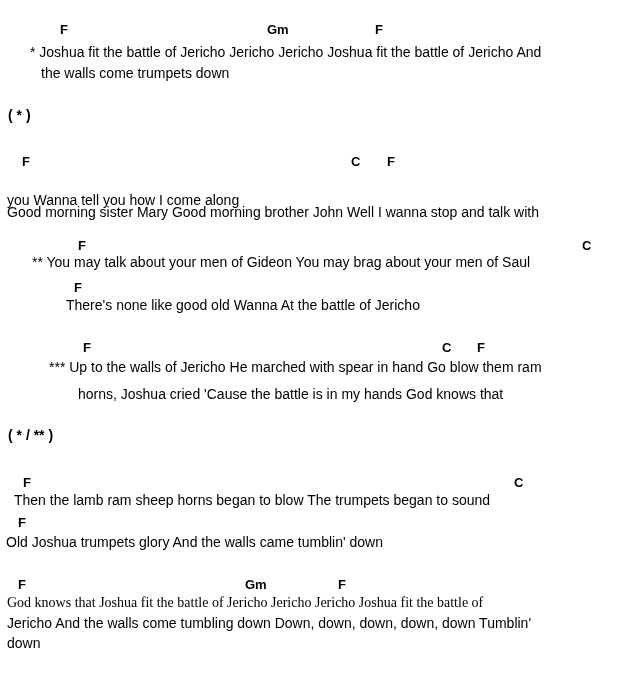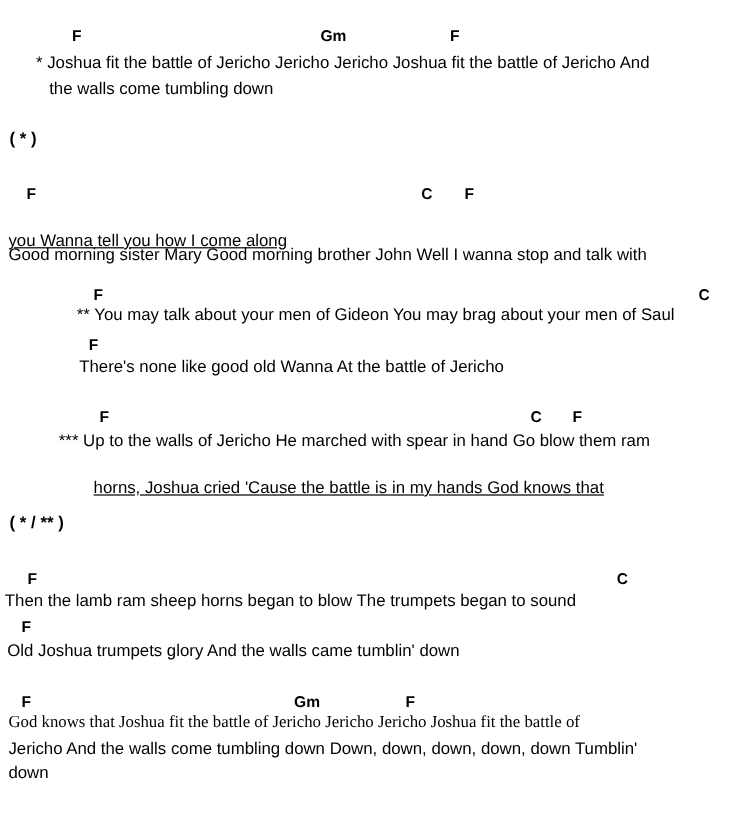--- a/index.html
+++ b/index.html
@@ -40,53 +40,53 @@
 </style>
 </head>
 <body>
 
 <div id="sheet" style="background: rgb(255, 255, 255);">
     <div>
       <span class="run chord" style="left: 60px; top: 22px;">F</span>
       <span class="run chord" style="left: 267px; top: 22px;">Gm</span>
       <span class="run chord" style="left: 375px; top: 22px;">F</span>
       <span class="run lyric" style="left: 30px; top: 44px;">* Joshua fit the battle of Jericho Jericho Jericho Joshua fit the battle of Jericho And</span>
-      <span class="run lyric" style="left: 41px; top: 65px;">the walls come tumbling down</span>
+      <span class="run lyric" style="left: 41px; top: 65px;">the walls come trumpets down</span>
     </div>
     <div>
       <span class="run marker" style="left: 8px; top: 107px;">( * )</span>
     </div>
     <div>
       <span class="run chord" style="left: 22px; top: 154px;">F</span>
       <span class="run chord" style="left: 351px; top: 154px;">C</span>
       <span class="run chord" style="left: 387px; top: 154px;">F</span>
       <span class="run lyric" style="left: 7px; top: 168px; margin-top: 36px;">Good morning sister Mary Good morning brother John Well I wanna stop and talk with</span>
-      <span class="run lyric" style="left: 7px; top: 192px; text-decoration: underline;">you Wanna tell you how I come along</span>
+      <span class="run lyric" style="left: 7px; top: 192px;">you Wanna tell you how I come along</span>
     </div>
     <div>
       <span class="run chord" style="left: 78px; top: 238px;">F</span>
       <span class="run chord" style="left: 582px; top: 238px;">C</span>
-      <span class="run lyric" style="left: 64px; top: 254px;">** You may talk about your men of Gideon You may brag about your men of Saul</span>
+      <span class="run lyric" style="left: 32px; top: 254px;">** You may talk about your men of Gideon You may brag about your men of Saul</span>
       <span class="run chord" style="left: 74px; top: 280px;">F</span>
       <span class="run lyric" style="left: 66px; top: 297px;">There's none like good old Wanna At the battle of Jericho</span>
     </div>
     <div>
       <span class="run chord" style="left: 83px; top: 340px;">F</span>
       <span class="run chord" style="left: 442px; top: 340px;">C</span>
       <span class="run chord" style="left: 477px; top: 340px;">F</span>
       <span class="run lyric" style="left: 49px; top: 359px;">*** Up to the walls of Jericho He marched with spear in hand Go blow them ram</span>
-      <span class="run lyric" style="left: 78px; top: 398px; text-decoration: underline;">horns, Joshua cried 'Cause the battle is in my hands God knows that</span>
+      <span class="run lyric" style="left: 78px; top: 386px;">horns, Joshua cried 'Cause the battle is in my hands God knows that</span>
     </div>
     <div>
       <span class="run marker" style="left: 8px; top: 427px;">( * / ** )</span>
     </div>
     <div>
       <span class="run chord" style="left: 23px; top: 475px;">F</span>
       <span class="run chord" style="left: 514px; top: 475px;">C</span>
-      <span class="run lyric" style="left: 4px; top: 492px;">Then the lamb ram sheep horns began to blow The trumpets began to sound</span>
+      <span class="run lyric" style="left: 14px; top: 492px;">Then the lamb ram sheep horns began to blow The trumpets began to sound</span>
       <span class="run chord" style="left: 18px; top: 515px;">F</span>
       <span class="run lyric" style="left: 6px; top: 534px;">Old Joshua trumpets glory And the walls came tumblin' down</span>
     </div>
     <div>
       <span class="run chord" style="left: 18px; top: 577px;">F</span>
       <span class="run chord" style="left: 245px; top: 577px;">Gm</span>
       <span class="run chord" style="left: 338px; top: 577px;">F</span>
       <span class="run lyric" style="left: 7px; top: 595px; font-family: Liberation Serif, serif;">God knows that Joshua fit the battle of Jericho Jericho Jericho Joshua fit the battle of</span>
       <span class="run lyric" style="left: 7px; top: 615px;">Jericho And the walls come tumbling down Down, down, down, down, down Tumblin'</span>
       <span class="run lyric" style="left: 7px; top: 635px;">down</span>

